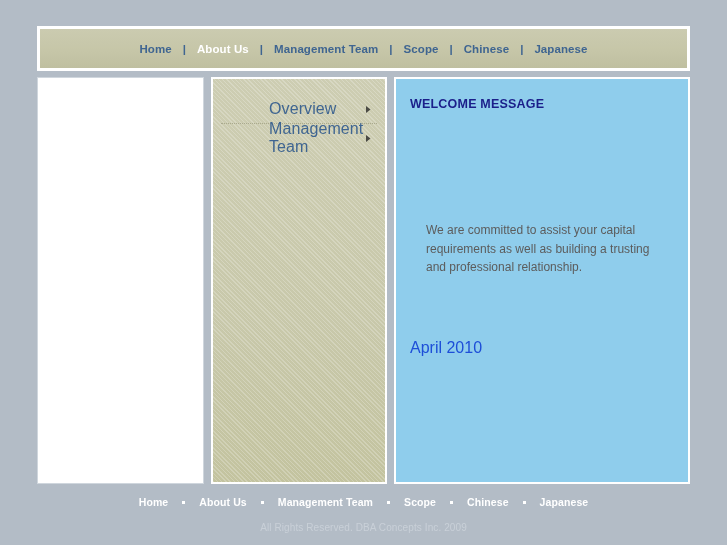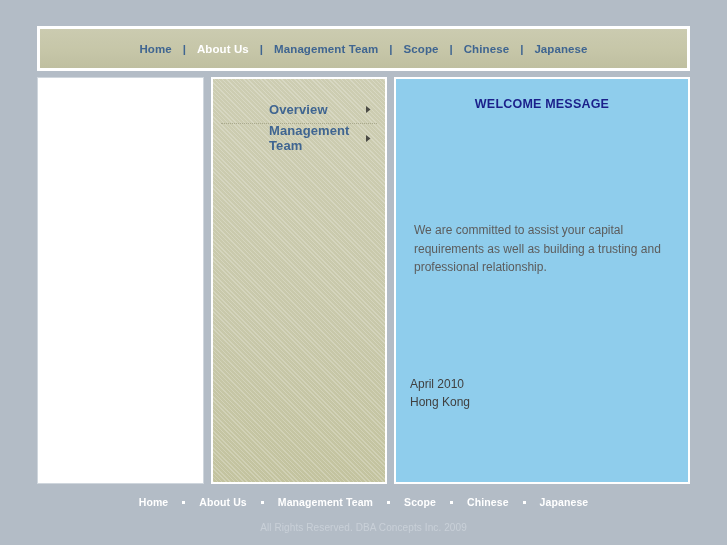--- a/index.html
+++ b/index.html
@@ -106,22 +106,22 @@
     height: 28px;
     margin: 0 8px;
     padding: 0 4px 0 4px;
     border-bottom: 1px dotted #a9a98e;
     cursor: pointer;
   }
   .side-item:last-of-type {
     border-bottom: none;
   }
   .side-item-label {
-    font-size: 13px;
-    font-weight: bold;
+    font-size: 16px;
+    font-weight: normal;
     color: #3f6591;
     letter-spacing: 0.1px;
     padding-left: 44px;
   }
   .arrow-icon {
     width: 9px;
     height: 9px;
     display: inline-block;
     position: relative;
   }
@@ -143,33 +143,32 @@
     background: #8fcdec;
     box-sizing: border-box;
     padding: 18px 14px 0 14px;
   }
   .welcome-title {
     font-size: 12.5px;
     font-weight: bold;
     color: #1b1f8a;
     letter-spacing: 0.2px;
     margin: 0 0 16px 0;
-    text-align: center;
   }
   .welcome-body {
     margin-top: 110px;
     font-size: 12px;
     color: #5c5c5c;
     line-height: 18.5px;
   }
-  .welcome-body p { margin: 4px; }
+  .welcome-body p { margin: 16px; }
   .welcome-sign {
-    margin-top: 98px;
-    font-size: 12px;
-    color: #404040;
+    margin-top: 62px;
+    font-size: 16px;
+    color: #1d4ed8;
     line-height: 18.5px;
   }
   .welcome-sign div { margin: 0; }
 
   
   .footer {
     position: absolute;
     left: 0;
     top: 492px;
     width: 727px;
@@ -258,21 +257,20 @@
   </div>
 
   <div class="col-right">
     <div class="right-inner">
       <div class="welcome-title">WELCOME MESSAGE</div>
       <div class="welcome-body">
         <p>We are committed to assist your capital requirements as well as building a trusting and professional relationship.</p>
       </div>
       <div class="welcome-sign">
         <div>April 2010</div>
-        <div>Hong Kong</div>
       </div>
     </div>
   </div>
 
   <div class="footer">
     <div class="footer-nav">
       <a class="footer-link" href="#">Home</a>
       <span class="footer-dot"></span>
       <a class="footer-link" href="#">About Us</a>
       <span class="footer-dot"></span>

